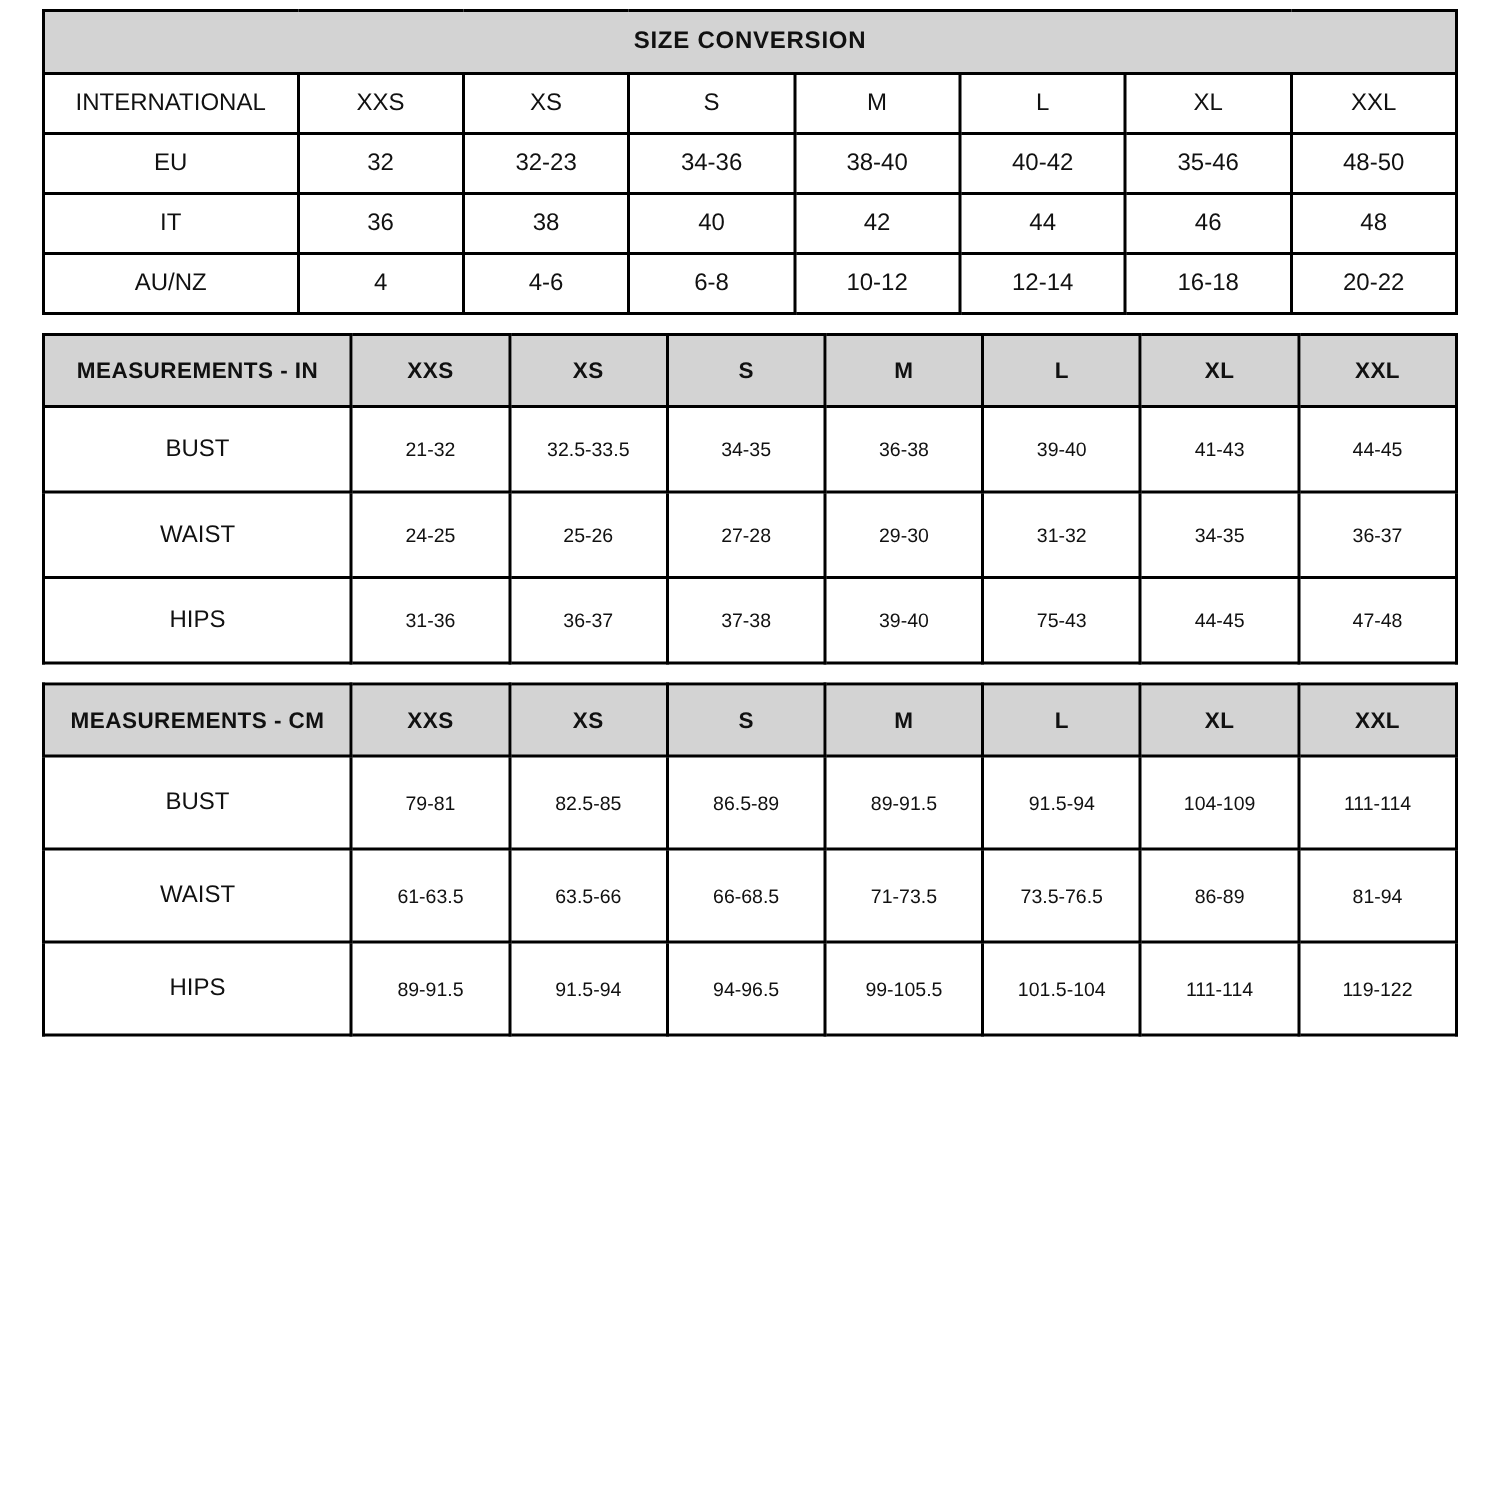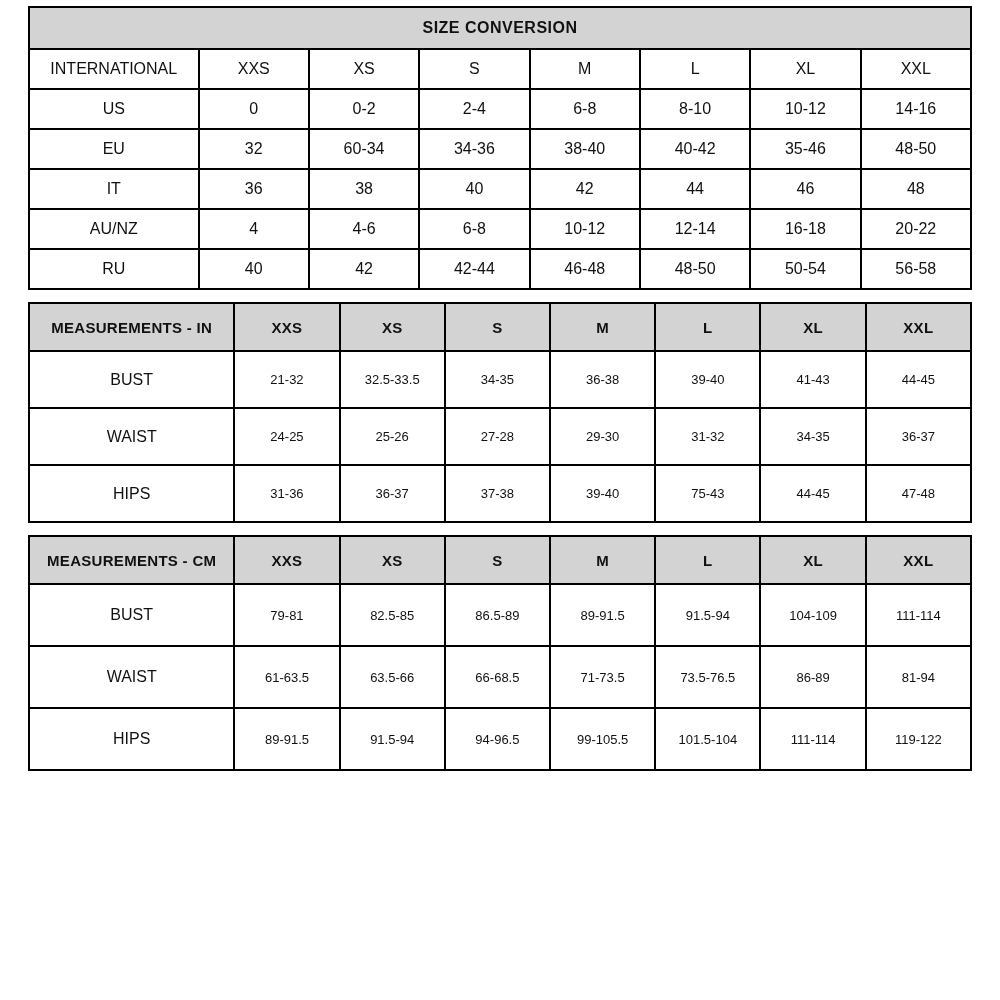--- a/index.html
+++ b/index.html
@@ -80,33 +80,23 @@
           <td class="label">INTERNATIONAL</td>
           <td>XXS</td>
           <td>XS</td>
           <td>S</td>
           <td>M</td>
           <td>L</td>
           <td>XL</td>
           <td>XXL</td>
         </tr>
         <tr>
-          <td class="label">US</td>
-          <td>0</td>
-          <td>0-2</td>
-          <td>2-4</td>
-          <td>6-8</td>
-          <td>8-10</td>
-          <td>10-12</td>
-          <td>14-16</td>
-        </tr>
-        <tr>
           <td class="label">EU</td>
           <td>32</td>
-          <td>60-34</td>
+          <td>32-23</td>
           <td>34-36</td>
           <td>38-40</td>
           <td>40-42</td>
           <td>35-46</td>
           <td>48-50</td>
         </tr>
         <tr>
           <td class="label">IT</td>
           <td>36</td>
           <td>38</td>
@@ -119,30 +109,20 @@
         <tr>
           <td class="label">AU/NZ</td>
           <td>4</td>
           <td>4-6</td>
           <td>6-8</td>
           <td>10-12</td>
           <td>12-14</td>
           <td>16-18</td>
           <td>20-22</td>
         </tr>
-        <tr>
-          <td class="label">RU</td>
-          <td>40</td>
-          <td>42</td>
-          <td>42-44</td>
-          <td>46-48</td>
-          <td>48-50</td>
-          <td>50-54</td>
-          <td>56-58</td>
-        </tr>
       </tbody>
   </table>
 
   <table class="tm t2">
     <colgroup>
       <col style="width:21.8%">
       <col style="width:11.171%">
         <col style="width:11.171%">
         <col style="width:11.171%">
       <col style="width:11.171%">

